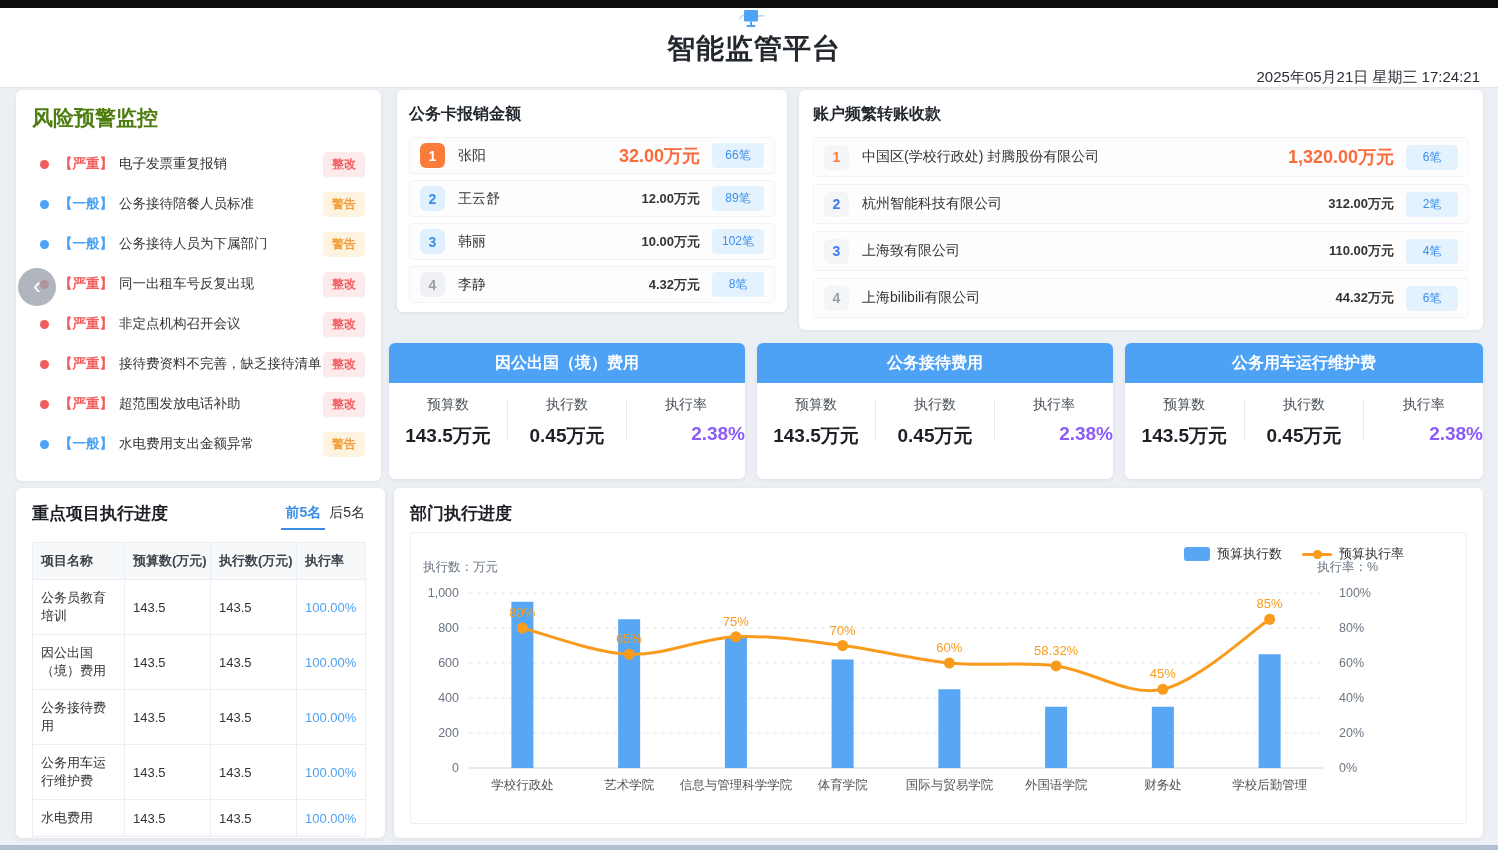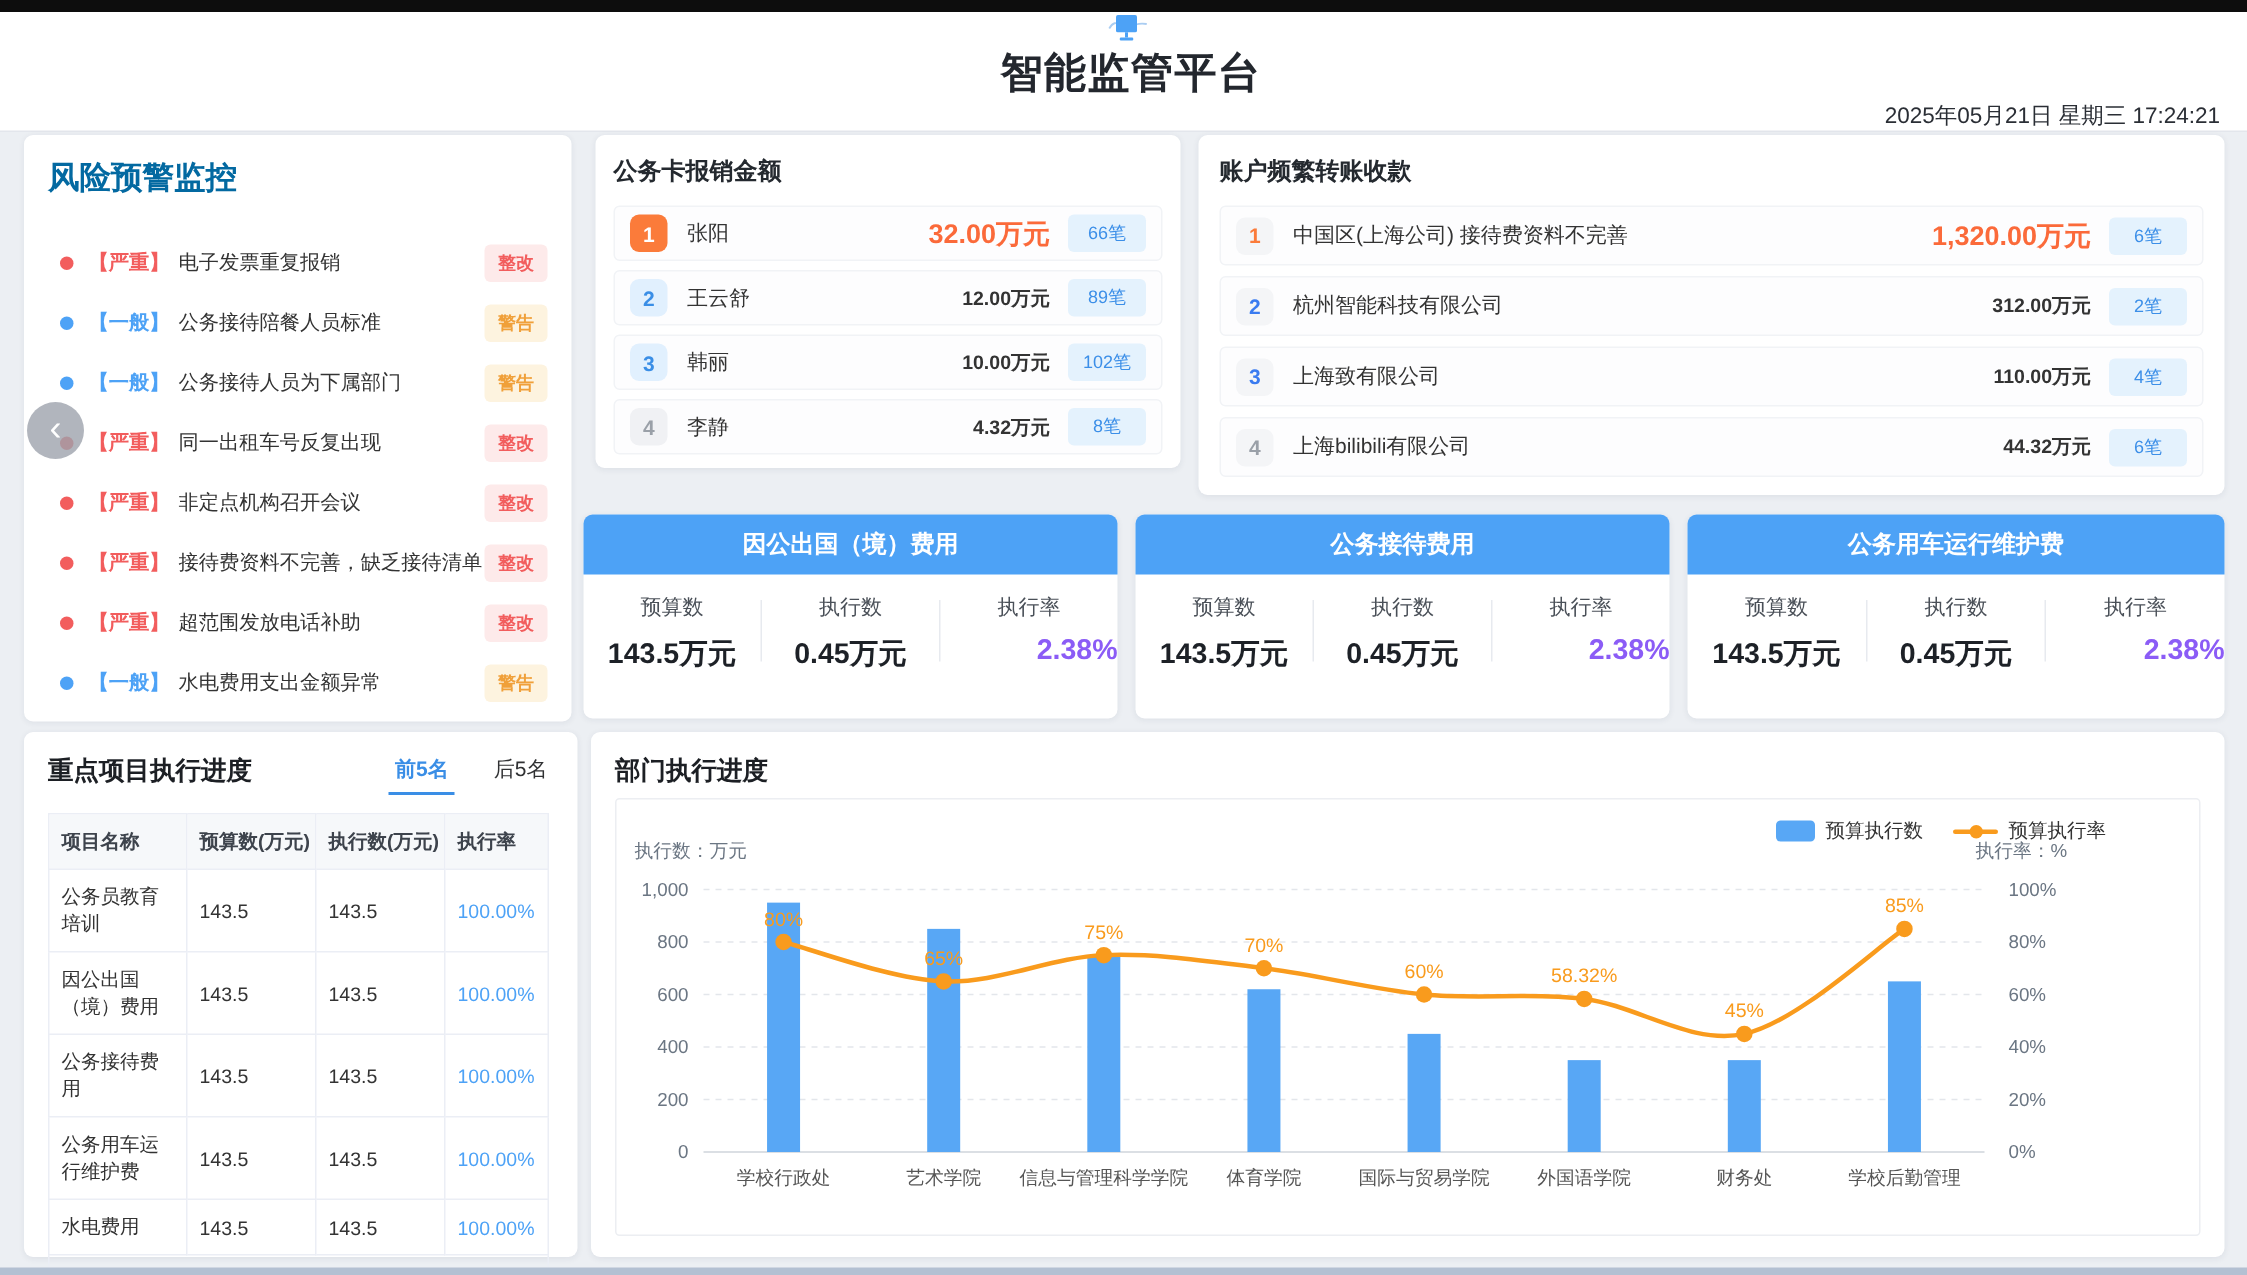--- a/index.html
+++ b/index.html
@@ -14,21 +14,21 @@
   #header { left:0; top:8px; width:1498px; height:80px; background:#fff; border-bottom:1px solid #e3e6ec; display:flex; align-items:center; padding:0 18px;flex-direction:column; }
   #logo { width:52px; height:44px; margin-left:6px; }
   #app-title { font-size:28px; font-weight:bold; color:#23272e; margin-left:10px; letter-spacing:1px; }
   #datetime { margin-left:auto; font-size:15px; color:#2a2e35; }
 
   .card { position:absolute; background:#fff; border-radius:6px; box-shadow:0 1px 4px rgba(30,40,70,.07); }
   .card-title { font-size:16px; font-weight:bold; color:#24292f; }
 
   
   #risk-panel { left:16px; top:90px; width:365px; height:391px; padding:14px 16px; }
-  #risk-title { font-size:21px; font-weight:bold; color:#0369a1; margin-bottom:28px; }
+  #risk-title { font-size:21px; font-weight:bold; color:#4d7c0f; margin-bottom:17px; }
   .risk-item { display:flex; align-items:center; height:30px; margin-bottom:10px; cursor:pointer; }
   .dot { width:9px; height:9px; border-radius:50%; flex:0 0 9px; margin:0 10px 0 8px; }
   .dot.severe { background:#f25d5d; } .dot.normal { background:#4da2f6; }
   .lvl { font-size:13.5px; font-weight:bold; margin-right:6px; white-space:nowrap; }
   .lvl.severe { color:#f25d5d; } .lvl.normal { color:#4da2f6; }
   .rtext { font-size:13.5px; color:#333; flex:1; white-space:nowrap; overflow:hidden; }
   .rbadge { font-size:12px; font-weight:bold; padding:4px 9px; border-radius:4px; white-space:nowrap; }
   .rbadge.severe { color:#f25d5d; background:#fdeaea; }
   .rbadge.normal { color:#f0a03a; background:#fdf3df; }
 
@@ -60,21 +60,21 @@
   .stat-col { flex:1; text-align:center; }
   .sl { font-size:14px; color:#4a5058; margin-bottom:9px; }
   .sv { font-size:19px; font-weight:bold; color:#1d2127; }
   .sv.rate { color:#8b5cf6;text-align:right; }
   .sdiv { width:1px; background:#e7eaef; margin:4px 0 8px; }
 
   
   #project-panel { left:16px; top:488px; width:369px; height:350px; padding:14px 16px; }
   #project-head { display:flex; align-items:flex-start; }
   #project-title { font-size:17px; font-weight:bold; color:#1c1f24; }
-  #tabs { margin-left:auto; display:flex; gap:22px; font-size:14px; }
+  #tabs { margin-left:auto; display:flex; font-size:14px; }
   .tab { cursor:pointer; padding:2px 4px 6px; color:#303133; }
   .tab.active { color:#3a8ee6; border-bottom:2px solid #3a8ee6; font-weight:bold; }
   #project-table { width:333px; border-collapse:collapse; table-layout:fixed; margin-top:12px; }
   #project-table th, #project-table td { border:1px solid #ebeef5; font-size:13px; padding:9px 8px; text-align:left; vertical-align:middle; }
   #project-table th { background:#f6f8fa; color:#3d434c; font-weight:bold; white-space:nowrap; overflow:hidden; }
   #project-table td { color:#333; }
   #project-table td.rate { color:#4da2f6; }
   #project-table tr.spacer-row td { height:24px; padding:0; }
 
   
@@ -193,21 +193,21 @@
       <span class="rcnt">8笔</span>
     </div>
   </div>
 </section>
 
 <section id="transfer-card" class="card">
   <div class="card-title">账户频繁转账收款</div>
   <div class="rank-rows">
     <div class="rank-row">
       <span class="rk t1">1</span>
-      <span class="rname">中国区(上海公司) 接待费资料不完善</span>
+      <span class="rname">中国区(学校行政处) 封腾股份有限公司</span>
       <span class="ramt big">1,320.00万元</span>
       <span class="rcnt">6笔</span>
     </div>
     <div class="rank-row">
       <span class="rk t2">2</span>
       <span class="rname">杭州智能科技有限公司</span>
       <span class="ramt">312.00万元</span>
       <span class="rcnt">2笔</span>
     </div>
     <div class="rank-row">

